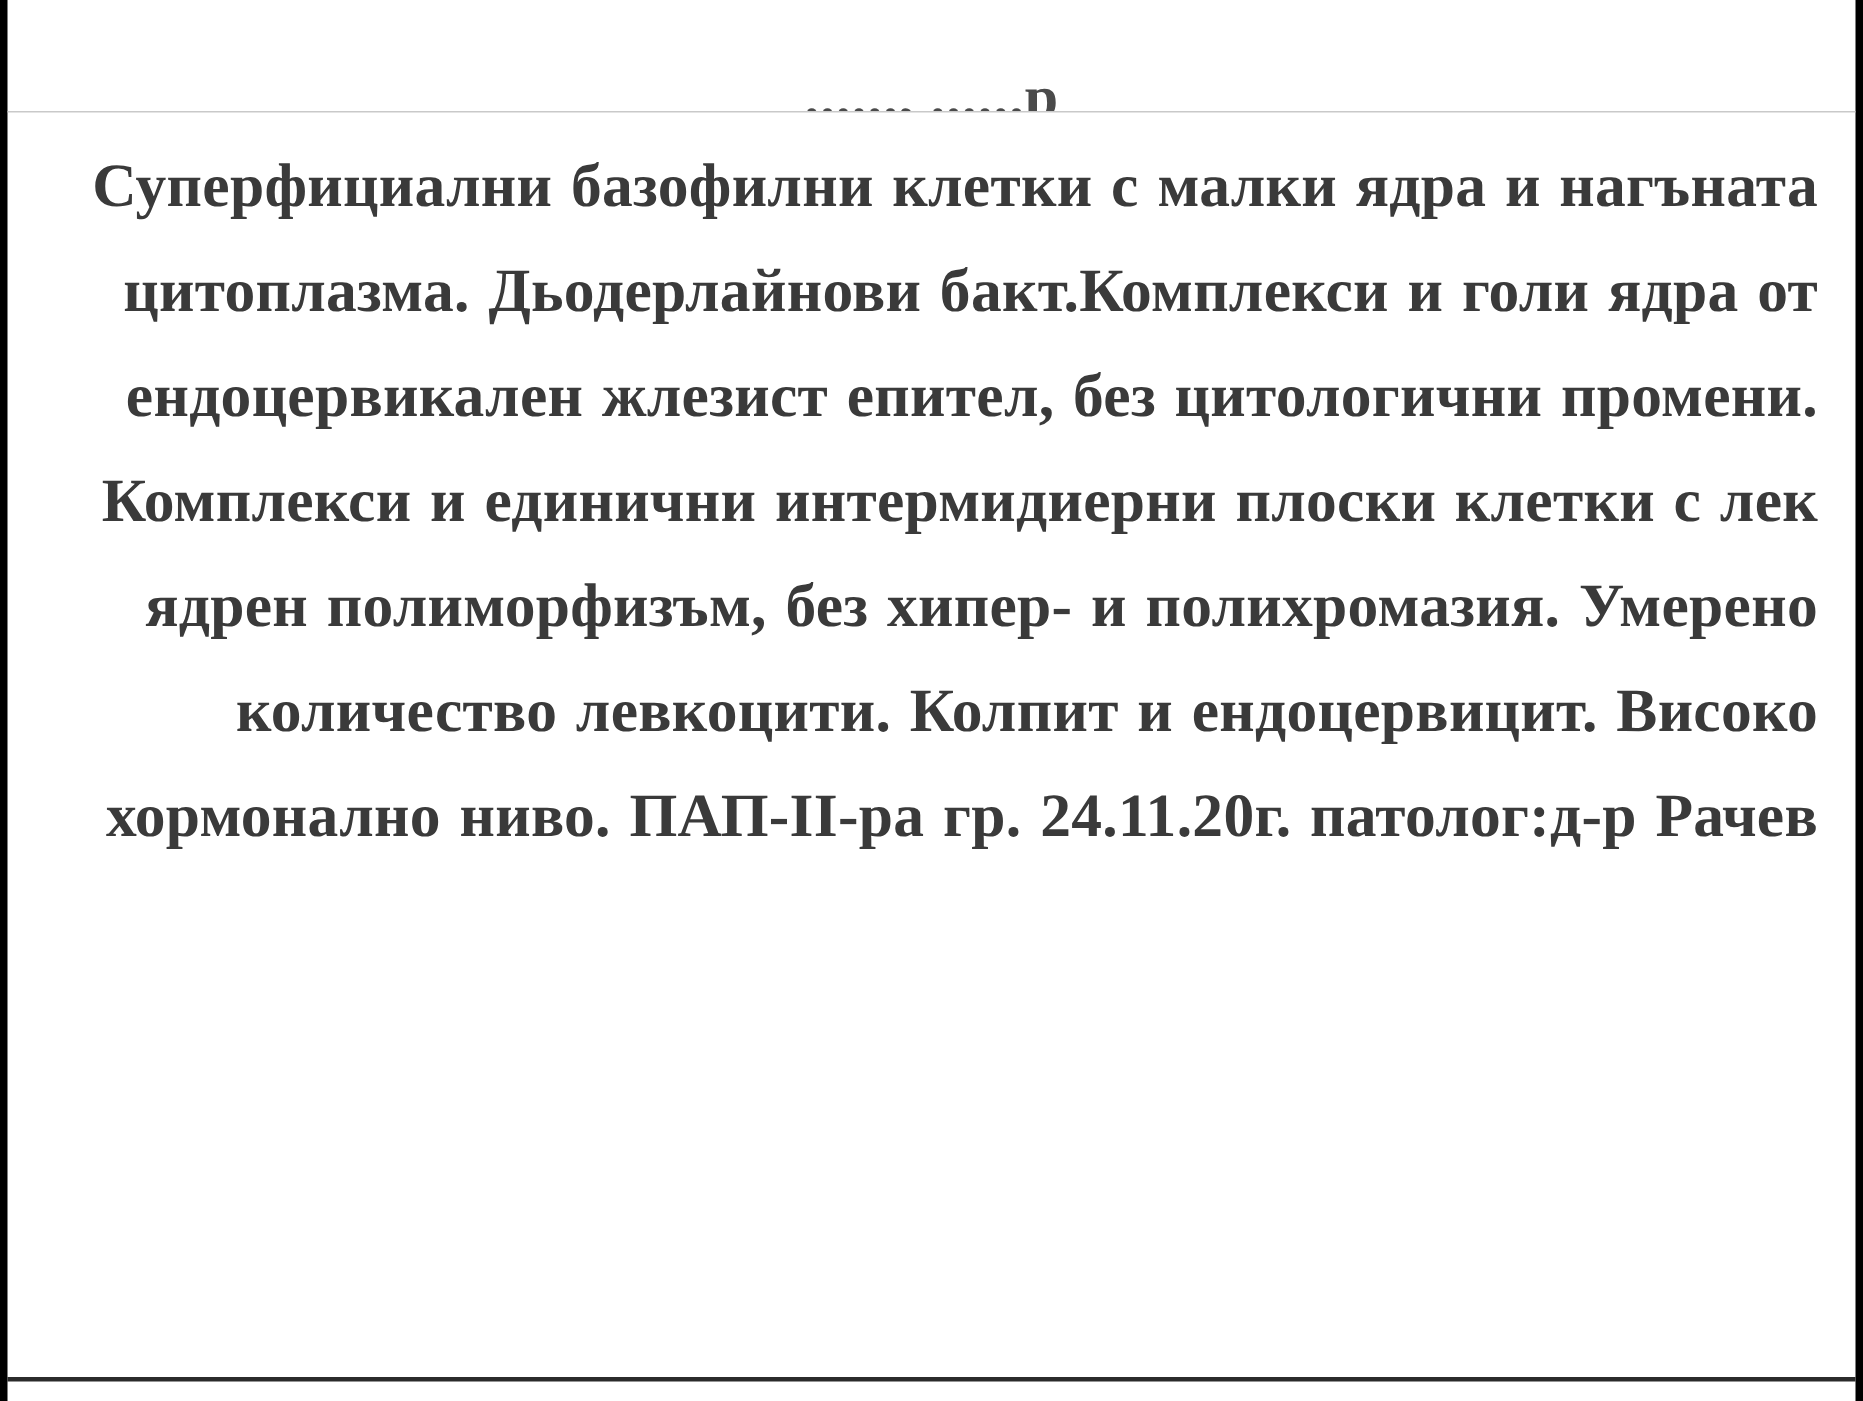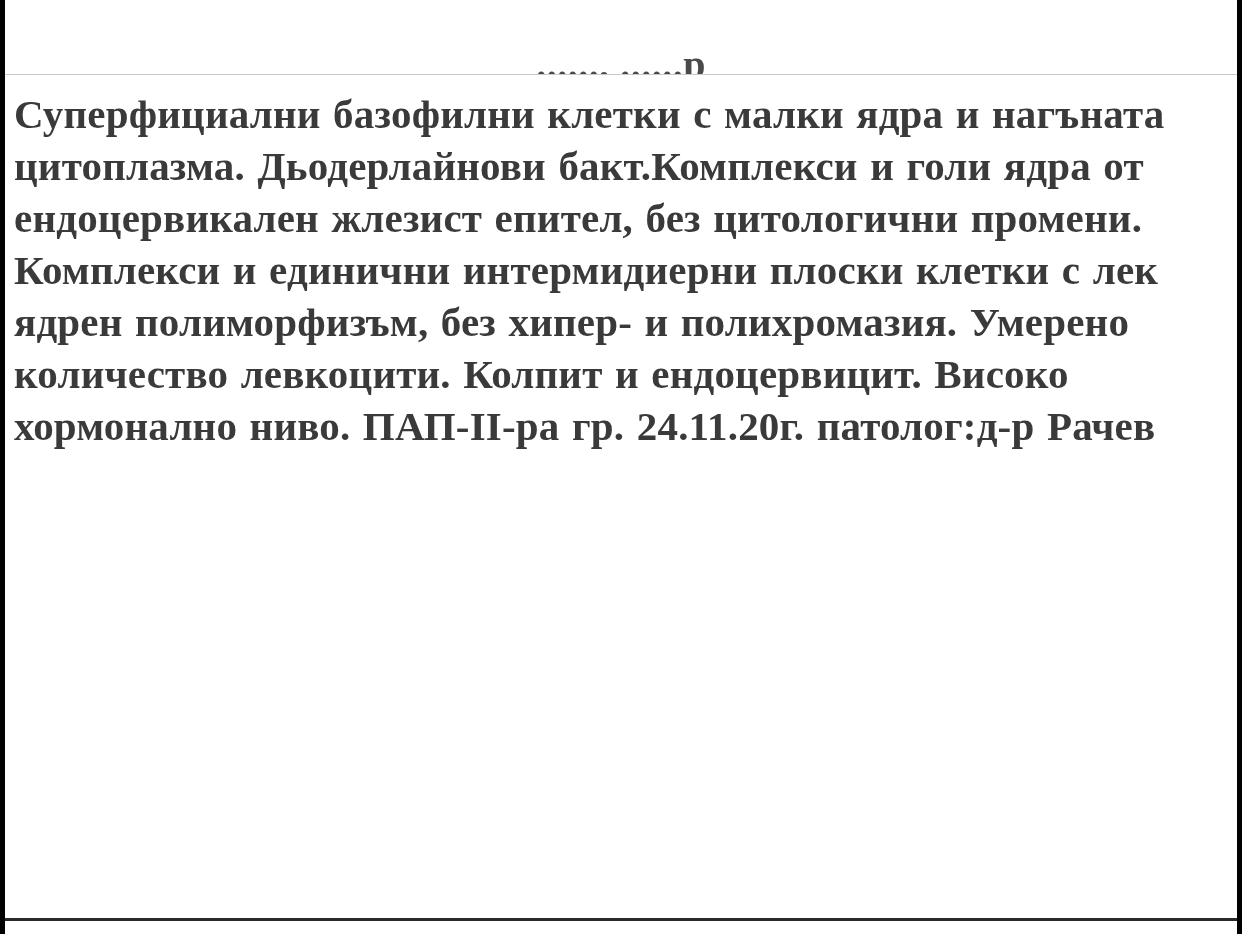--- a/index.html
+++ b/index.html
@@ -67,25 +67,25 @@
     font-size: 40px;
     line-height: 46px;
     letter-spacing: 0.5px;
   }
 
   .body-text {
     position: absolute;
     left: 14px;
     right: 30px;
     top: 88px;
-    text-align: left;
+    text-align: right;
     color: #3a3a3a;
     font-weight: bold;
     font-size: 41px;
-    line-height: 52px;
+    line-height: 70px;
     letter-spacing: 0.2px;
     word-spacing: 2px;
   }
 
   .body-text p {
     margin: 0;
   }
 </style>
 </head>
 <body>

